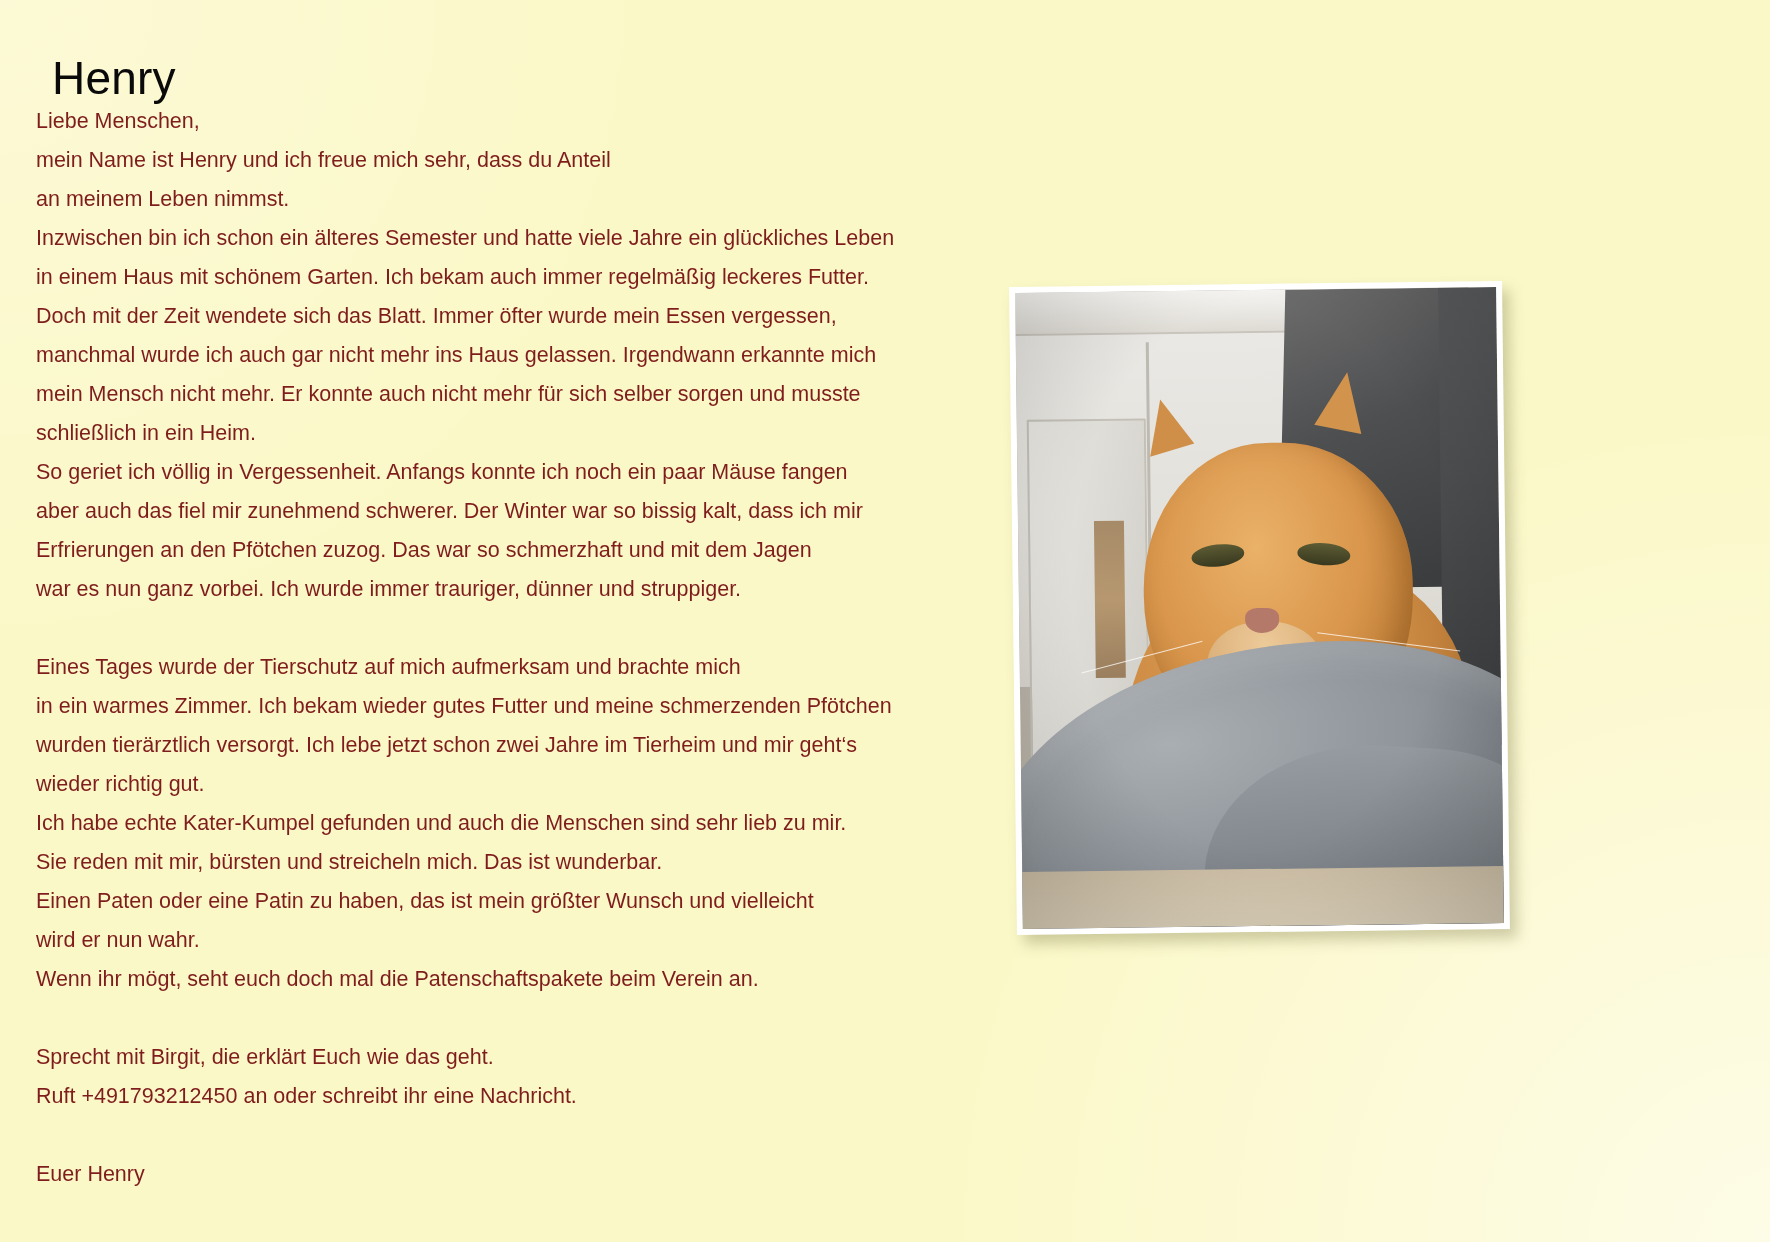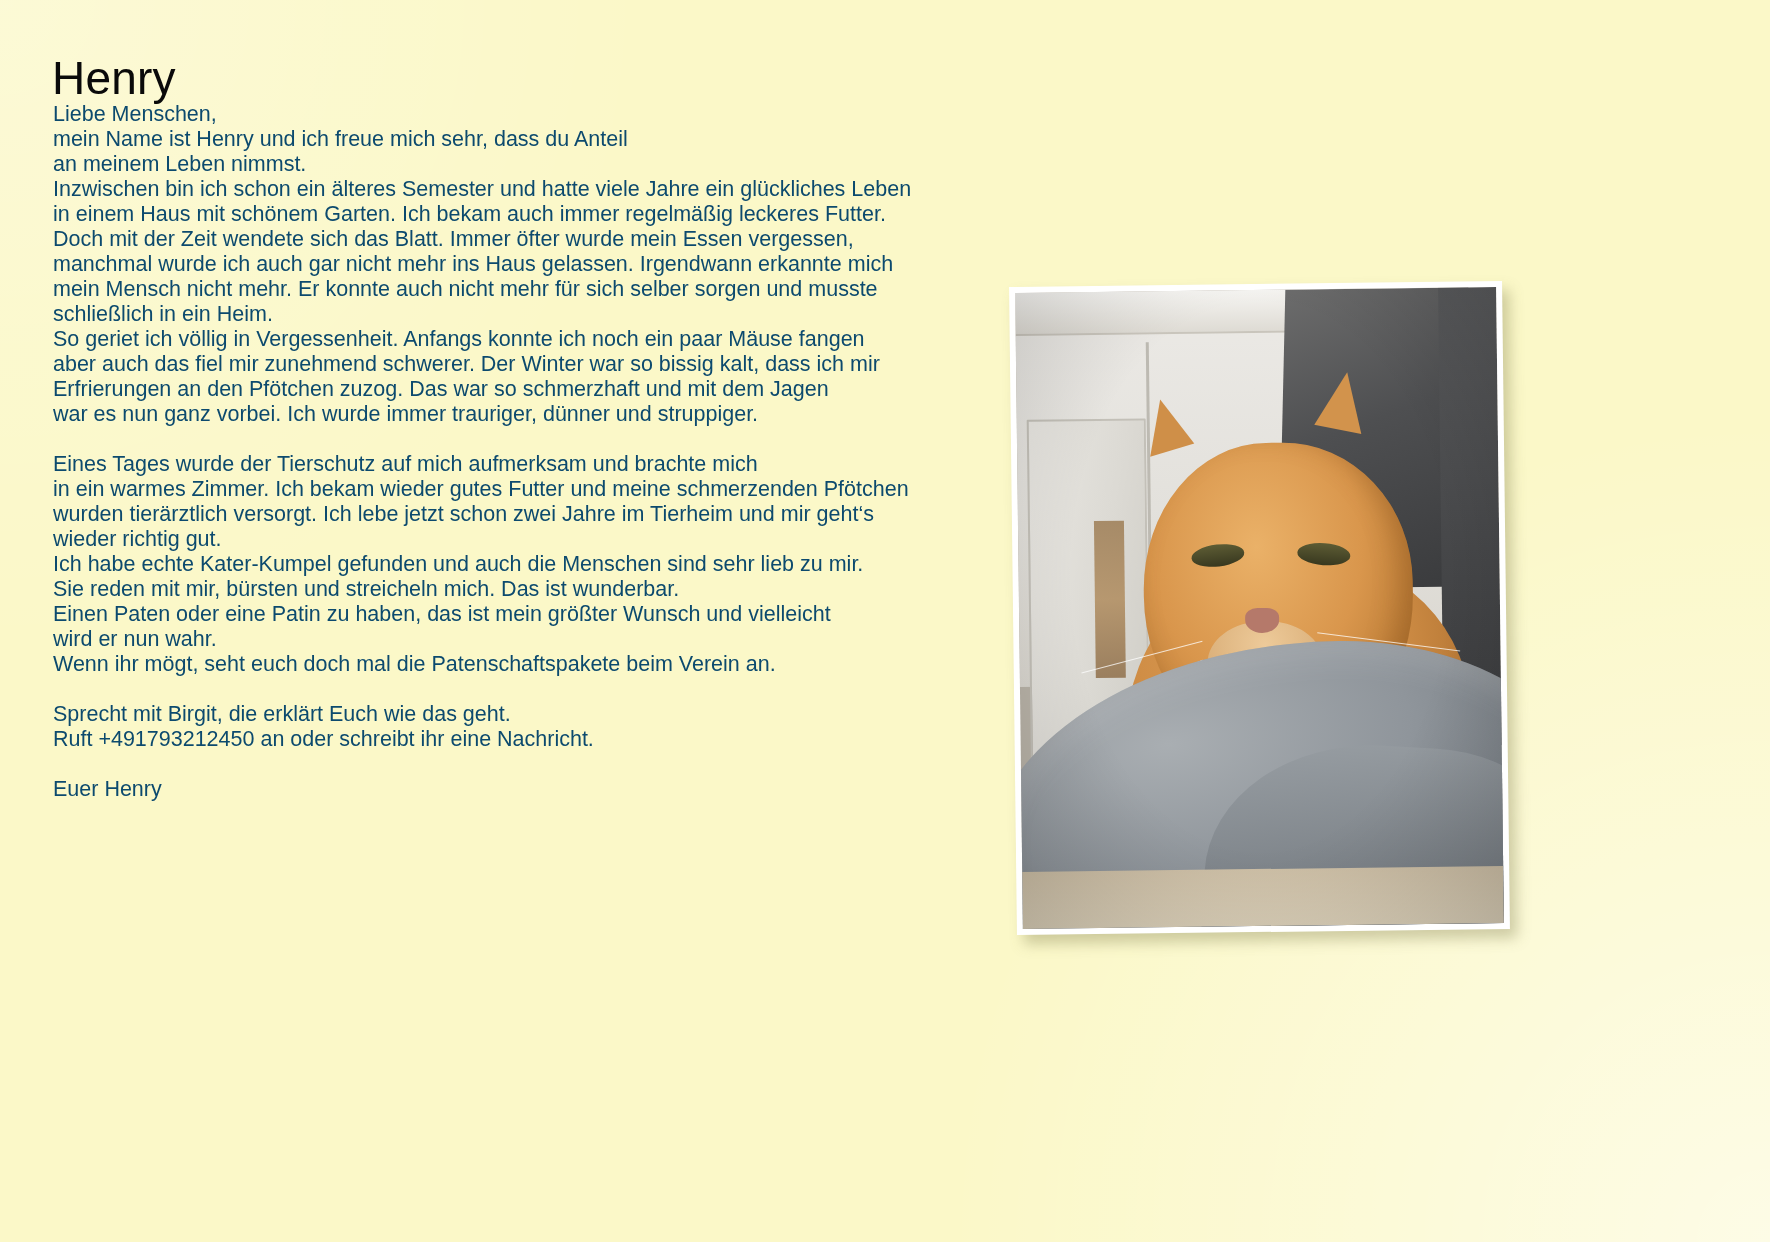--- a/index.html
+++ b/index.html
@@ -38,26 +38,26 @@
     top: 22px;
     font-size: 46px;
     color: #0a0a0a;
     font-weight: 400;
     letter-spacing: 0.2px;
     line-height: 1.1;
   }
 
   #letter {
     position: absolute;
-    left: 53px;
+    left: 36px;
     top: 102px;
     width: 960px;
-    color: #0c4a6e;
+    color: #7f1d1d;
     font-size: 21.5px;
-    line-height: 25px;
+    line-height: 39px;
     white-space: pre-wrap;
   }
 
   #photo-wrap {
     position: absolute;
     left: 1013px;
     top: 284px;
     width: 493px;
     height: 648px;
     background: #ffffff;

